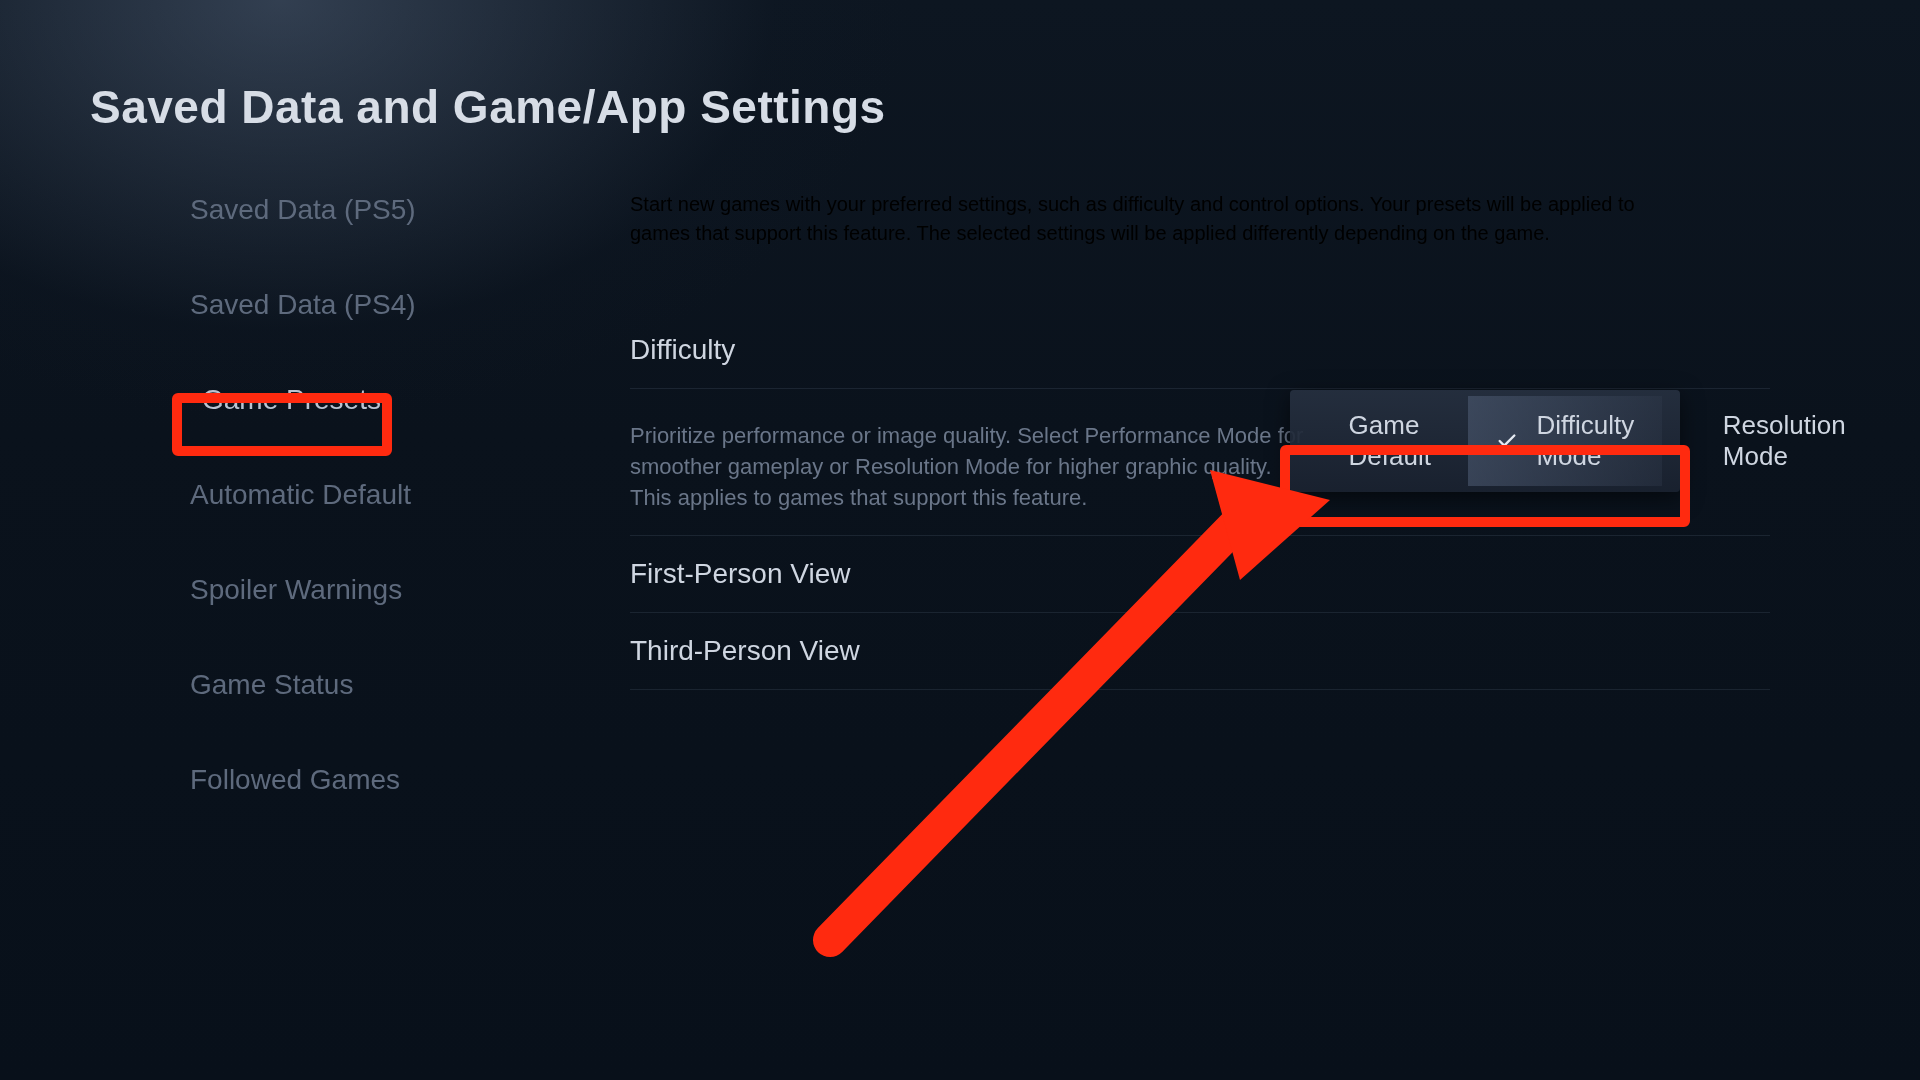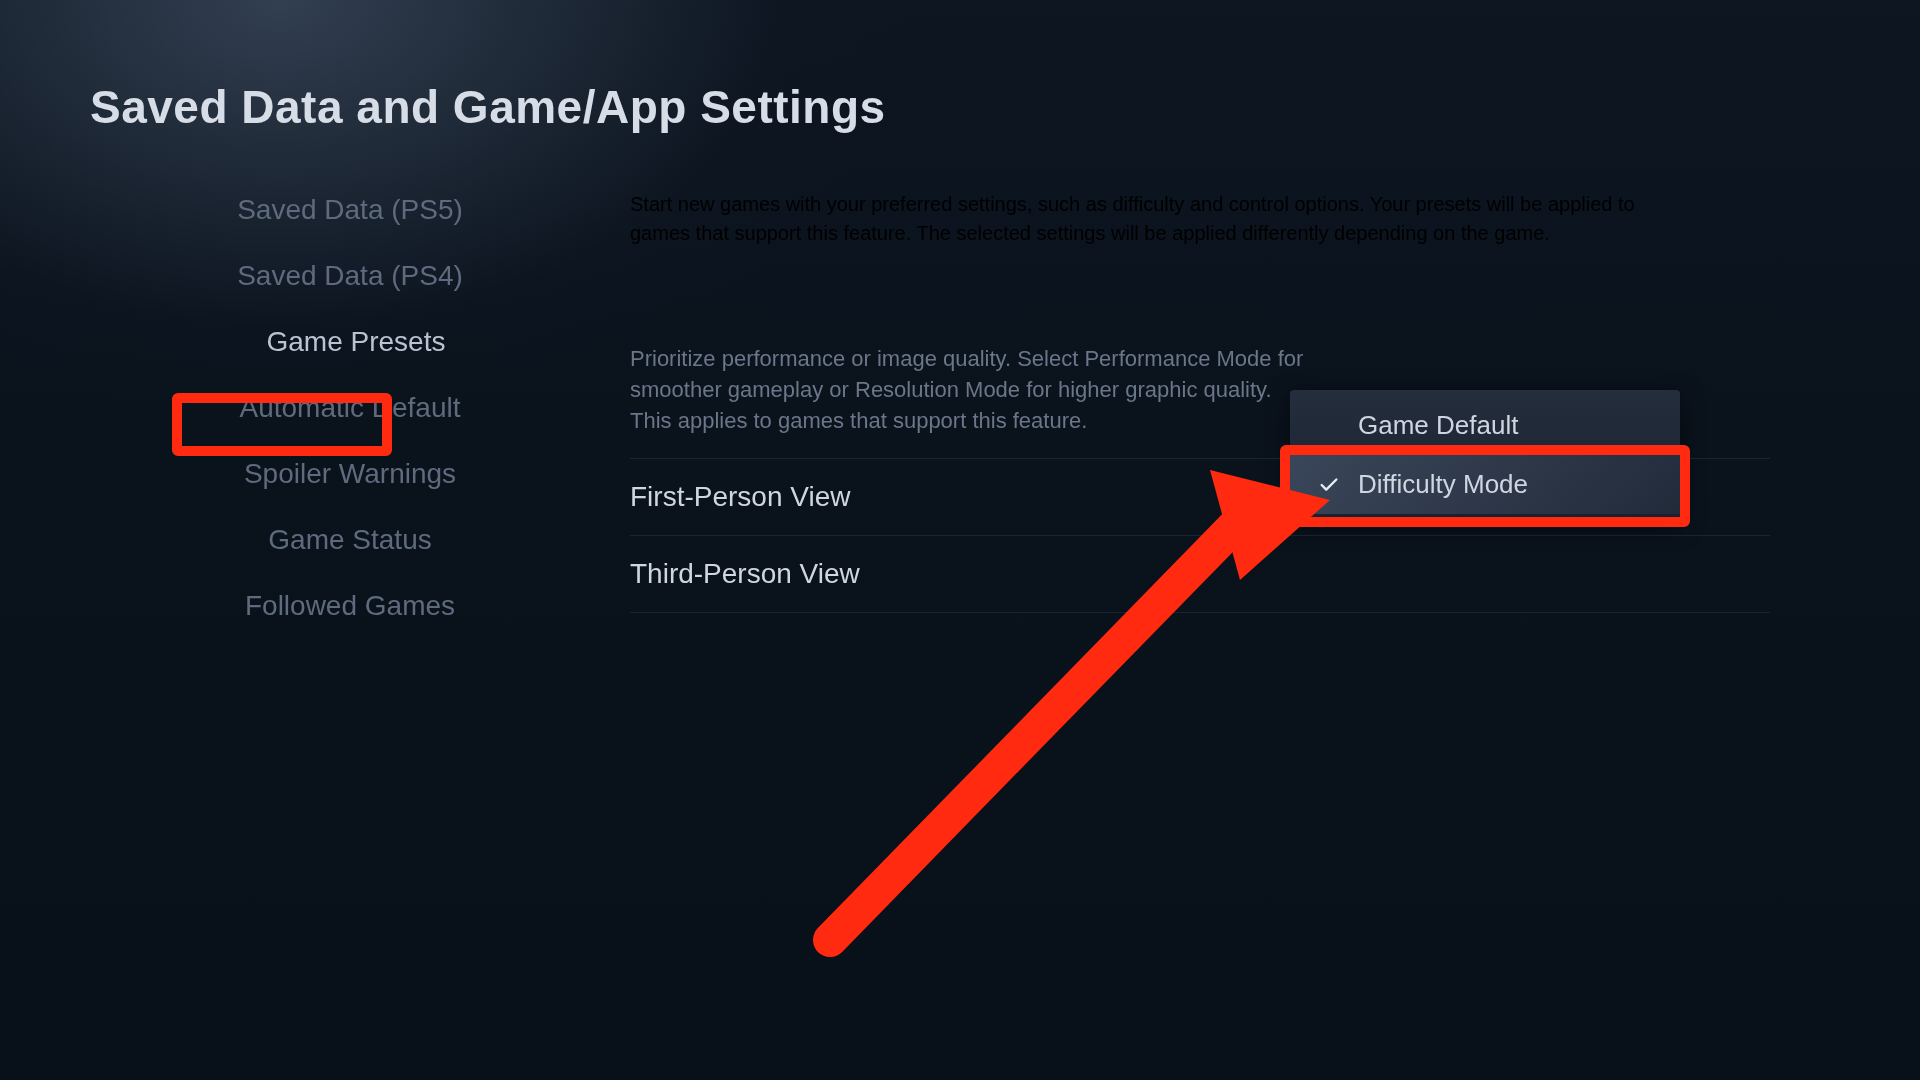--- a/index.html
+++ b/index.html
@@ -19,22 +19,21 @@
     color: #d7dde6;
     letter-spacing: 0.5px;
   }
   .sidebar {
     position: absolute;
     top: 190px;
     left: 190px;
     width: 320px;
     display: flex;
     flex-direction: column;
-    gap: 26px;
-    align-items: center;
+    gap: 55px;
   }
   .sidebar-item {
     font-size: 28px;
     color: #5e6a7d;
     cursor: pointer;
     padding: 4px 0;
     width: fit-content;
   }
   .sidebar-item.selected { color: #bac3d1; margin-left: 12px; }
   .content {
@@ -72,21 +71,21 @@
   .dropdown {
     position: absolute;
     top: 390px;
     left: 1290px;
     width: 390px;
     background: linear-gradient(180deg, rgba(38,48,64,0.92) 0%, rgba(26,34,48,0.92) 100%);
     border-radius: 4px;
     box-shadow: 0 6px 22px rgba(0,0,0,0.55);
     padding: 6px 0;
     display: flex;
-    flex-direction: column;
+    flex-direction: row;
   }
   .dropdown-item {
     display: flex;
     align-items: center;
     gap: 18px;
     padding: 14px 28px;
     font-size: 26px;
     color: #cfd6e1;
     cursor: pointer;
   }
@@ -125,20 +124,23 @@
   <div class="sidebar-item selected">Game Presets</div>
   <div class="sidebar-item">Automatic Default</div>
   <div class="sidebar-item">Spoiler Warnings</div>
   <div class="sidebar-item">Game Status</div>
   <div class="sidebar-item">Followed Games</div>
 </nav>
 
 <div class="content">
   <div class="description">Start new games with your preferred settings, such as difficulty and control options. Your presets will be applied to games that support this feature. The selected settings will be applied differently depending on the game.</div>
 
+  <div class="setting-row">
+    <div class="setting-title">Difficulty</div>
+  </div>
 
   <div class="setting-row">
     <div class="setting-desc">Prioritize performance or image quality. Select Performance Mode for smoother gameplay or Resolution Mode for higher graphic quality. This applies to games that support this feature.</div>
   </div>
 
   <div class="setting-row">
     <div class="setting-title">First-Person View</div>
   </div>
 
   <div class="setting-row">
@@ -153,20 +155,24 @@
     <span>Game Default</span>
   </div>
   <div class="dropdown-item selected">
     <span class="check-icon">
       <svg viewBox="0 0 24 24" width="22" height="22">
           <path d="M4 12l5 5L20 6" fill="none" stroke="#e6ebf3" stroke-width="2.6" stroke-linecap="round" stroke-linejoin="round"></path>
         </svg>
     </span>
     <span>Difficulty Mode</span>
   </div>
+  <div class="dropdown-item">
+    <span class="check-spacer"></span>
+    <span>Resolution Mode</span>
+  </div>
 </div>
 
 <div class="annot-box" style="top:393px; left:172px; width:220px; height:63px;"></div>
 
 <div class="annot-box" style="top:445px; left:1280px; width:410px; height:82px;"></div>
 
 <svg class="annot-arrow" style="top:450px; left:770px; width:560px; height:530px;" viewBox="0 0 560 530">
   <defs>
     <marker id="ah" markerWidth="12" markerHeight="12" refX="7" refY="6" orient="auto">
       <path d="M0,0 L12,6 L0,12 Z" fill="#ff2a0f"></path>

